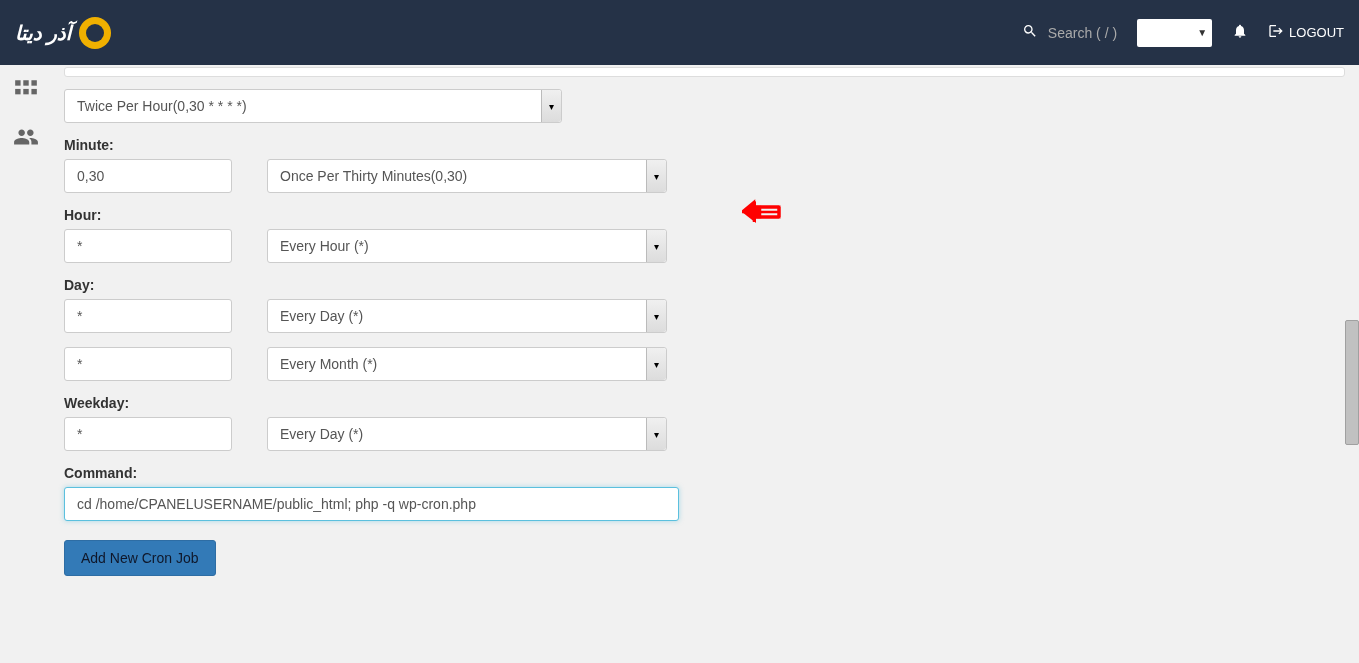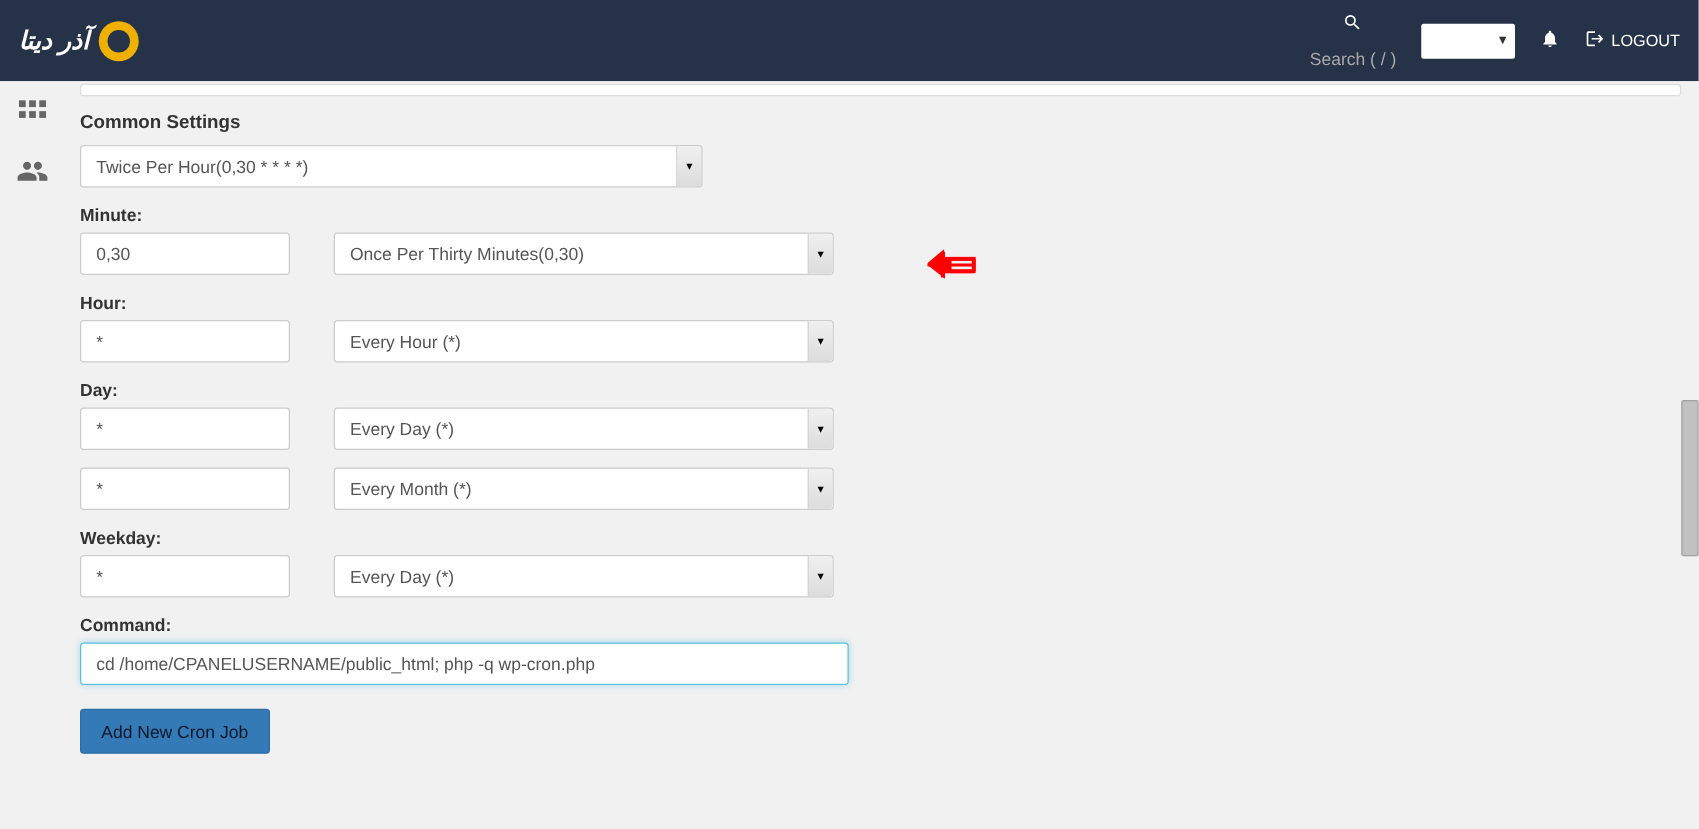--- a/index.html
+++ b/index.html
@@ -6,21 +6,21 @@
     body { font-family: -apple-system, BlinkMacSystemFont, "Segoe UI", Arial, sans-serif; background: #f1f1f1; font-size: 14px; color: #333; }
     
     
     .header { background: #253247; height: 65px; display: flex; align-items: center; padding: 0 15px; justify-content: space-between; }
     .header-left { display: flex; align-items: center; }
     .logo { display: flex; align-items: center; color: #fff; font-weight: bold; }
     .logo-icon { width: 32px; height: 32px; background: #f0b000; border-radius: 50%; display: inline-flex; align-items: center; justify-content: center; margin-left: 8px; position: relative; }
     .logo-icon::before { content: ''; width: 18px; height: 18px; background: #253247; border-radius: 50%; }
     .logo-text { color: #fff; font-size: 20px; font-weight: bold; font-style: italic; }
     .header-right { display: flex; align-items: center; gap: 20px; color: #ccc; }
-    .search-area { display: flex; align-items: center; gap: 10px; cursor: pointer; flex-direction: column; }
+    .search-area { display: flex; align-items: center; gap: 10px; cursor: pointer; }
     .search-area svg { width: 16px; height: 16px; fill: #fff; }
     .user-dropdown { background: #fff; width: 75px; height: 28px; display: flex; align-items: center; justify-content: flex-end; padding-right: 5px; border-radius: 2px; cursor: pointer;}
     .bell { cursor: pointer; }
     .bell svg { width: 16px; height: 16px; fill: #fff; }
     .logout { display: flex; align-items: center; gap: 5px; cursor: pointer; color: #fff; font-size: 13px; }
     .logout svg { width: 16px; height: 16px; fill: #fff; }
     
     
     .layout { display: flex; }
     .sidebar { width: 52px; background: #f1f1f1; padding-top: 12px; display: flex; flex-direction: column; align-items: center; gap: 18px; }
@@ -132,21 +132,20 @@
           </svg>
       </span>
     </div>
   </div>
 
   <div class="main-wrap">
     <div class="card-top"></div>
 
     <div class="main annotation-container">
       
-      <div class="section-title">Common Settings</div>
       <div class="form-group">
         <div class="form-select wide">
           <span>Twice Per Hour(0,30 * * * *)</span>
           <span class="select-arrow"></span>
         </div>
       </div>
 
       
       <svg class="arrow-annot arrow1" width="40" height="30">
         <path d="M 38 15 L 12 15 M 12 15 L 0 15 L 12 5 L 12 10 L 18 10 L 18 20 L 12 20 L 12 25 Z" fill="red" stroke="red" stroke-width="2.5"></path>

